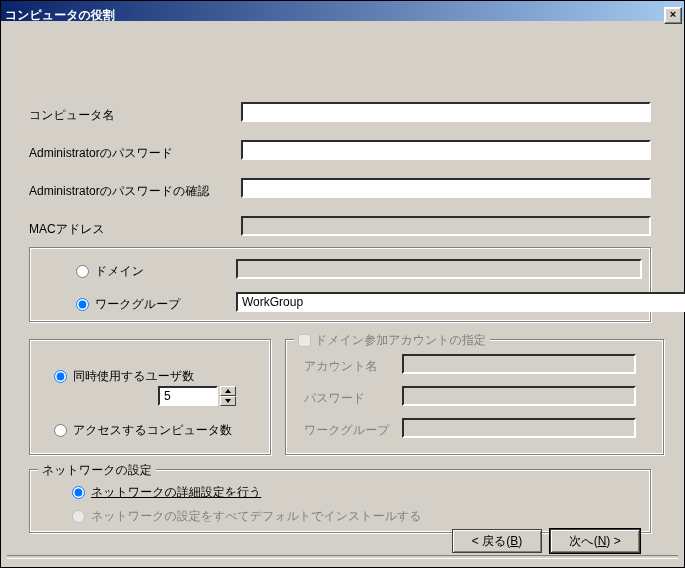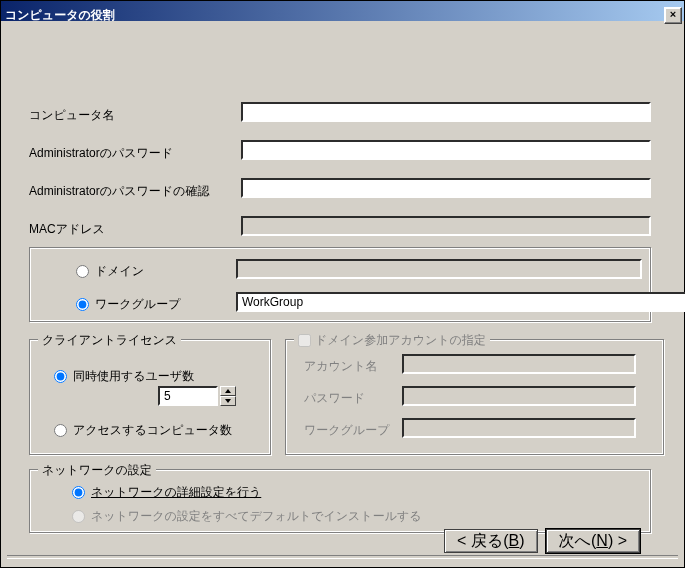--- a/index.html
+++ b/index.html
@@ -167,21 +167,21 @@
     gap: 8px;
   }
   .wbtn {
     min-width: 90px;
     height: 24px;
     padding: 0 12px;
     background: #d4d0c8;
     border: 1px solid #404040;
     box-shadow: inset 1px 1px #fff, inset -1px -1px #808080;
     font-family: inherit;
-    font-size: 16px;
+    font-size: 12px;
     text-align: center;
   }
   .wbtn.default {
     outline: 1px solid #000;
   }
   .gap { width: 18px; }
   .underline { text-decoration: underline; }
 </style>
 </head>
 <body>
@@ -222,21 +222,20 @@
       <input class="txt ro" disabled="" style="position: absolute; left: 206px; top: 11px; width: 406px;" value="">
 
       <div class="row" style="left:46px; top:48px;">
         <input type="radio" name="membership" checked="" style="">
         <span class="label">ワークグループ</span>
       </div>
       <input class="txt" style="position: absolute; left: 206px; top: 44px; width: 468px;" value="WorkGroup">
     </div>
 
     <div class="group" style="left:28px; top:272px; width:242px; height:116px;">
-      <div class="legend">クライアントライセンス</div>
 
       <div class="row" style="left:24px; top:28px;">
         <input type="radio" name="cal" checked="" style="">
         <span class="label">同時使用するユーザ数</span>
       </div>
 
       <div class="row" style="left:128px; top:46px;">
         <div class="spinwrap">
           <input class="txt" style="width: 60px;" value="5">
           <div class="spin-btns">

